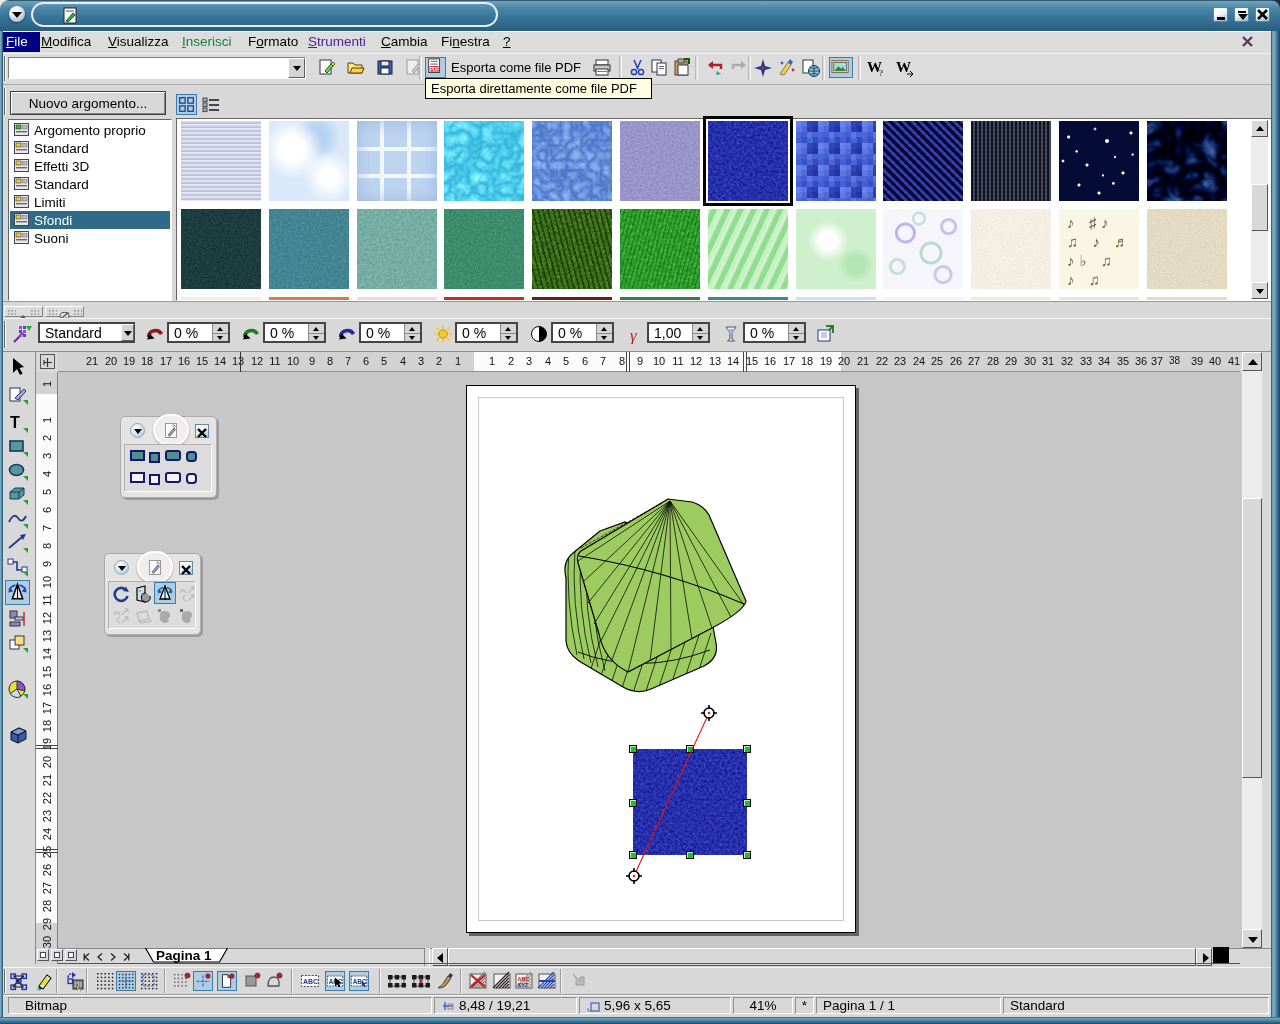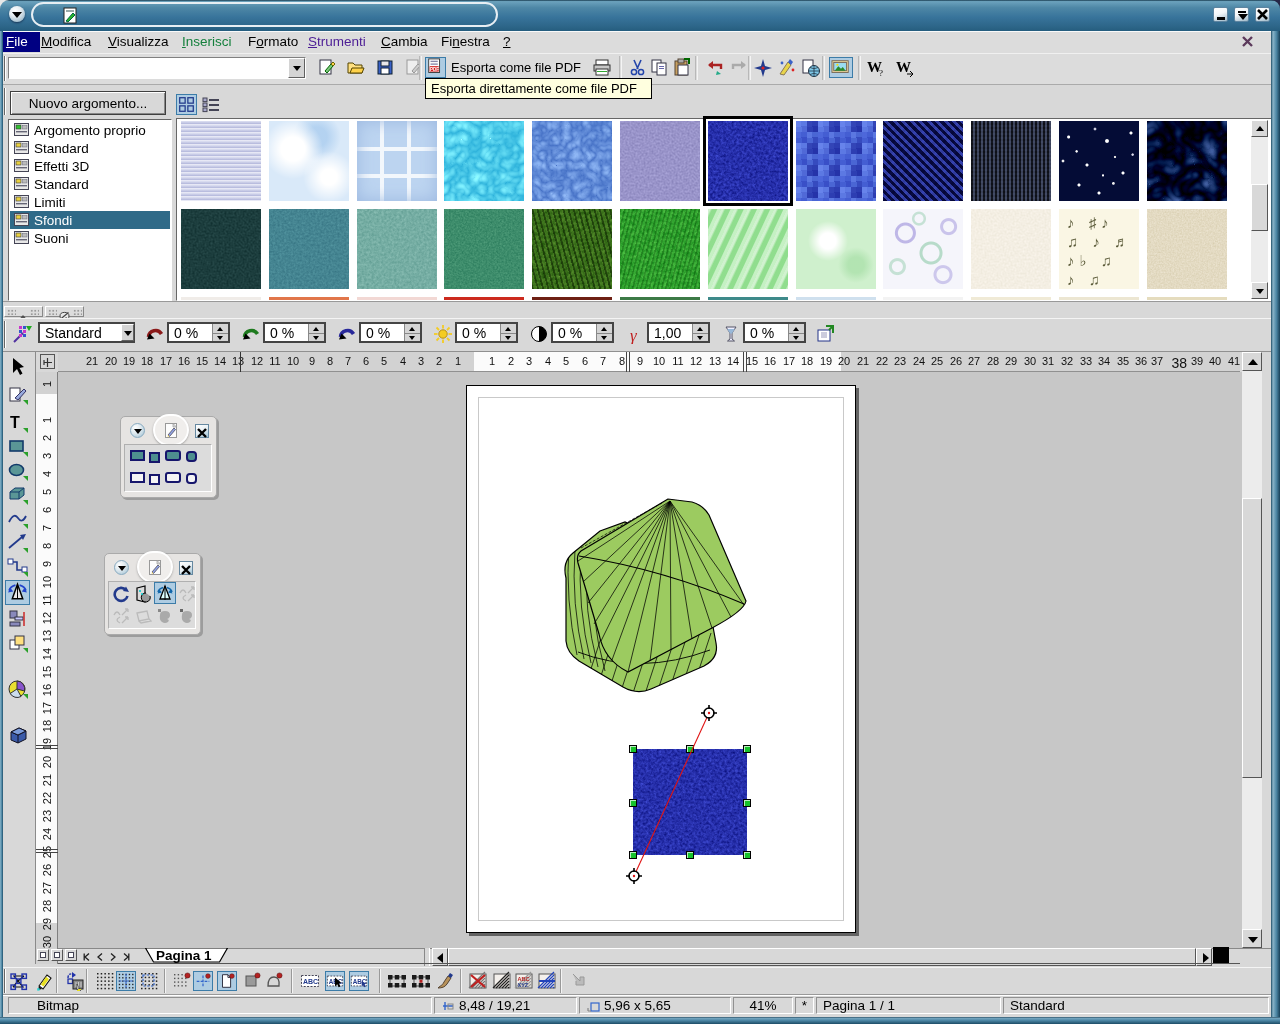--- a/index.html
+++ b/index.html
@@ -543,21 +543,21 @@
 <div style="position:absolute;left:984px;top:355px;width:18px;height:13px;font-size:11px;text-align:center;color:#111">28</div>
 <div style="position:absolute;left:1002px;top:355px;width:18px;height:13px;font-size:11px;text-align:center;color:#111">29</div>
 <div style="position:absolute;left:1021px;top:355px;width:18px;height:13px;font-size:11px;text-align:center;color:#111">30</div>
 <div style="position:absolute;left:1039px;top:355px;width:18px;height:13px;font-size:11px;text-align:center;color:#111">31</div>
 <div style="position:absolute;left:1058px;top:355px;width:18px;height:13px;font-size:11px;text-align:center;color:#111">32</div>
 <div style="position:absolute;left:1077px;top:355px;width:18px;height:13px;font-size:11px;text-align:center;color:#111">33</div>
 <div style="position:absolute;left:1095px;top:355px;width:18px;height:13px;font-size:11px;text-align:center;color:#111">34</div>
 <div style="position:absolute;left:1114px;top:355px;width:18px;height:13px;font-size:11px;text-align:center;color:#111">35</div>
 <div style="position:absolute;left:1132px;top:355px;width:18px;height:13px;font-size:11px;text-align:center;color:#111">36</div>
 <div style="position:absolute;left:1151px;top:355px;width:18px;height:13px;font-size:11px;color:#111">37</div>
-<div style="position:absolute;left:1169px;top:355px;width:18px;height:13px;font-size:14px;text-align:right;color:#111">38</div>
+<div style="position:absolute;left:1169px;top:355px;width:18px;height:13px;font-size:10px;text-align:left;color:#111">38</div>
 <div style="position:absolute;left:1188px;top:355px;width:18px;height:13px;font-size:11px;text-align:center;color:#111">39</div>
 <div style="position:absolute;left:1206px;top:355px;width:18px;height:13px;font-size:11px;text-align:center;color:#111">40</div>
 <div style="position:absolute;left:1225px;top:355px;width:18px;height:13px;font-size:11px;text-align:center;color:#111">41</div>
 <div style="position:absolute;left:240px;top:352px;width:1px;height:20px;background:#333"></div>
 <div style="position:absolute;left:626px;top:352px;width:1px;height:20px;background:#444"></div>
 <div style="position:absolute;left:629px;top:352px;width:1px;height:20px;background:#444"></div>
 <div style="position:absolute;left:743px;top:352px;width:1px;height:20px;background:#444"></div>
 <div style="position:absolute;left:746px;top:352px;width:1px;height:20px;background:#444"></div>
 <div style="position:absolute;left:36px;top:372px;width:22px;height:592px;background:#d2d2d2;border-right:1px solid #808080;overflow:hidden"></div>
 <div style="position:absolute;left:36px;top:394px;width:22px;height:529px;background:#fbfbfb;border-right:1px solid #808080"></div>
@@ -1033,21 +1033,21 @@
         <path d="M16 17 L17 16"></path>
       </g>
       <path d="M2 10 H18" stroke="#2244bb" stroke-width="2"></path>
     </svg>
 <div style="position:absolute;left:560px;top:969px;width:1px;height:24px;background:#999"></div>
     <div style="position:absolute;left:561px;top:969px;width:1px;height:24px;background:#f4f4f4"></div>
 <svg style="position:absolute;left:568px;top:971px;width:20px;height:20px;" viewBox="0 0 20 20">
       <path d="M5 3 L12 10 L12 6 L16 6 L16 14 L8 14 L8 10" fill="#bbb" stroke="#999"></path>
     </svg>
 <div style="position:absolute;left:0px;top:995px;width:1280px;height:22px;background:#d8d8d8;border-top:1px solid #fff"></div>
-<div style="position:absolute;left:8px;top:997px;width:424px;height:17px;border:1px solid #909090;border-bottom-color:#fff;border-right-color:#fff;font-size:13.5px;color:#000;padding-left:28px;white-space:nowrap;overflow:hidden">Bitmap</div>
+<div style="position:absolute;left:8px;top:997px;width:424px;height:17px;border:1px solid #909090;border-bottom-color:#fff;border-right-color:#fff;font-size:13.5px;color:#000;padding-left:16px;white-space:nowrap;overflow:hidden">Bitmap</div>
 <div style="position:absolute;left:434px;top:997px;width:143px;height:17px;border:1px solid #909090;border-bottom-color:#fff;border-right-color:#fff;font-size:13.5px;color:#000;padding-left:6px;white-space:nowrap;overflow:hidden"><svg width="14" height="12" style="vertical-align:-2px;margin-right:4px">
         <path d="M2 6 H12 M4 2 V10" stroke="#36c" stroke-width="1.4" fill="none"></path>
         <rect x="7" y="4" width="5" height="5" fill="none" stroke="#888"></rect>
       </svg>8,48 / 19,21</div>
 <div style="position:absolute;left:579px;top:997px;width:152px;height:17px;border:1px solid #909090;border-bottom-color:#fff;border-right-color:#fff;font-size:13.5px;color:#000;padding-left:6px;white-space:nowrap;overflow:hidden"><svg width="14" height="12" style="vertical-align:-2px;margin-right:4px">
         <rect x="5" y="3" width="8" height="8" fill="none" stroke="#36c" stroke-width="1.2"></rect>
         <path d="M2 11 h3 M2 8 v3" stroke="#888" stroke-width="1.2"></path>
       </svg>5,96 x 5,65</div>
 <div style="position:absolute;left:733px;top:997px;width:60px;height:17px;border:1px solid #909090;border-bottom-color:#fff;border-right-color:#fff;font-size:13.5px;color:#000;text-align:center;white-space:nowrap;overflow:hidden">41%</div>
 <div style="position:absolute;left:795px;top:997px;width:19px;height:17px;border:1px solid #909090;border-bottom-color:#fff;border-right-color:#fff;font-size:13.5px;color:#000;text-align:center;white-space:nowrap;overflow:hidden">*</div>

